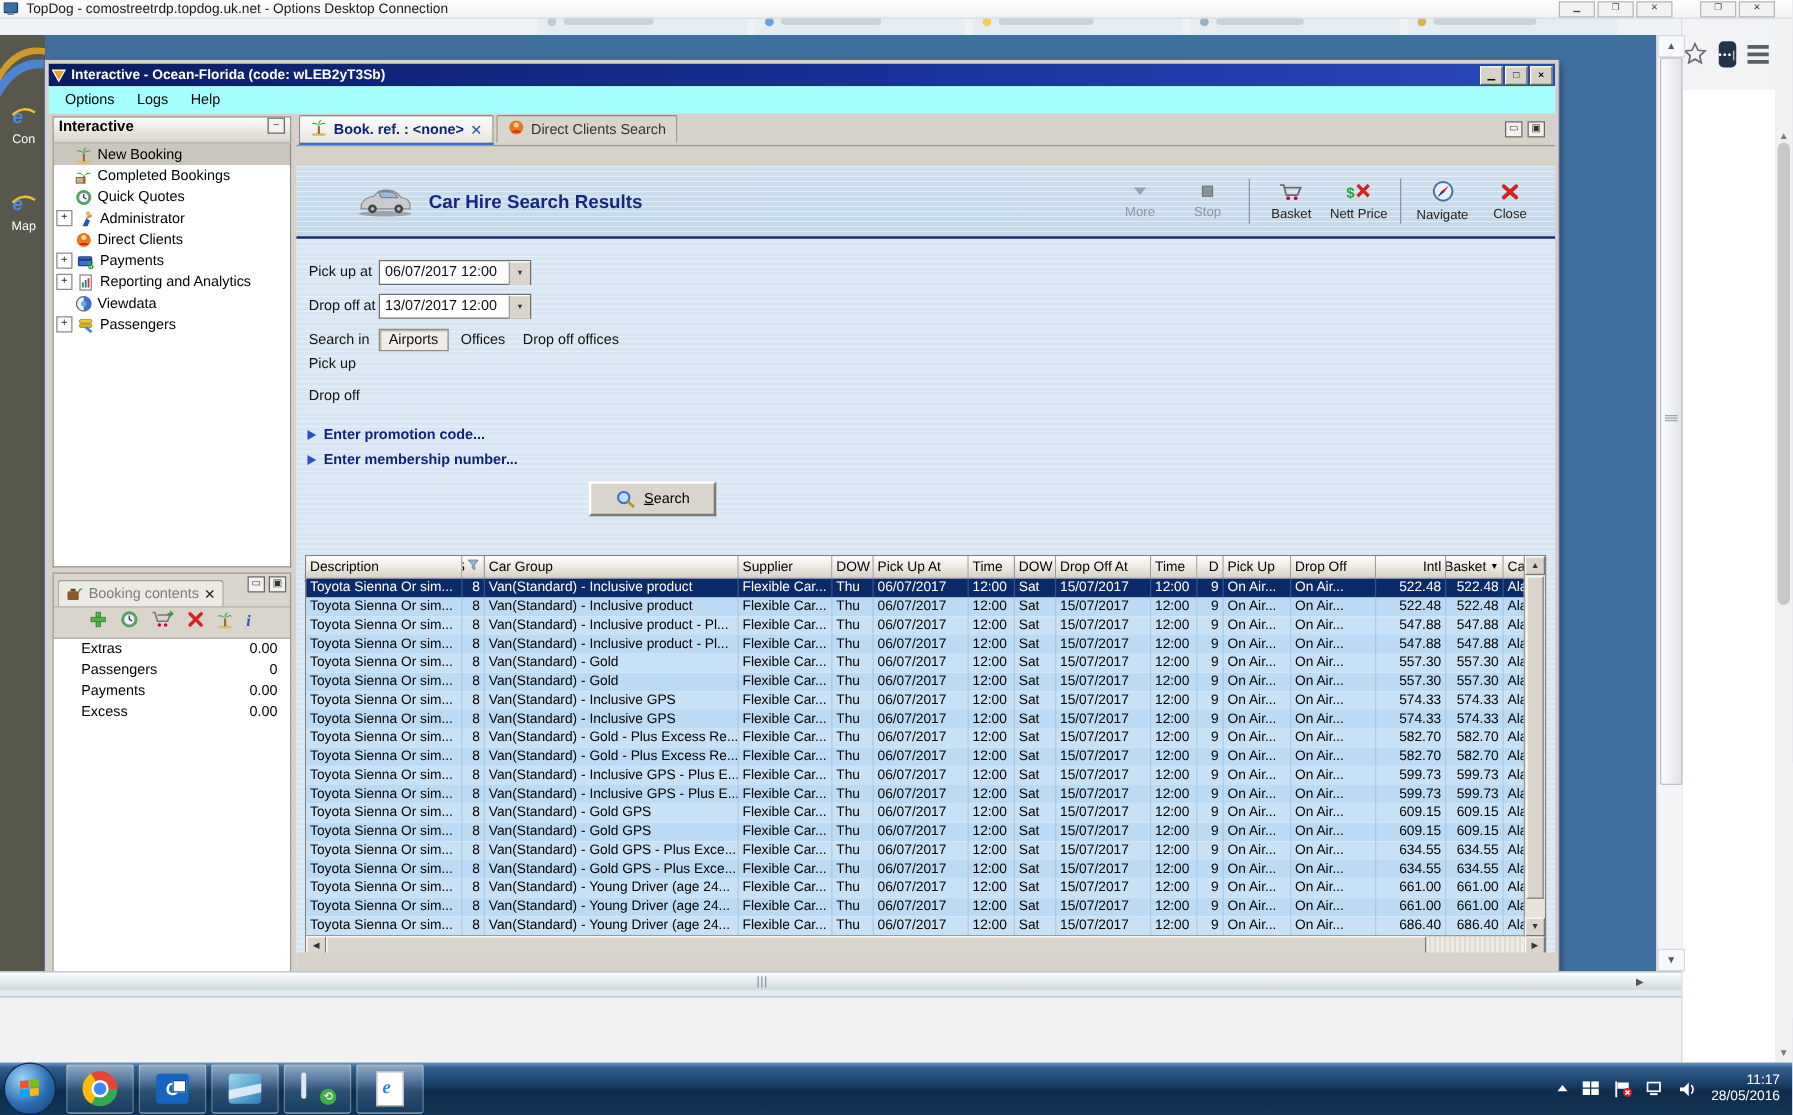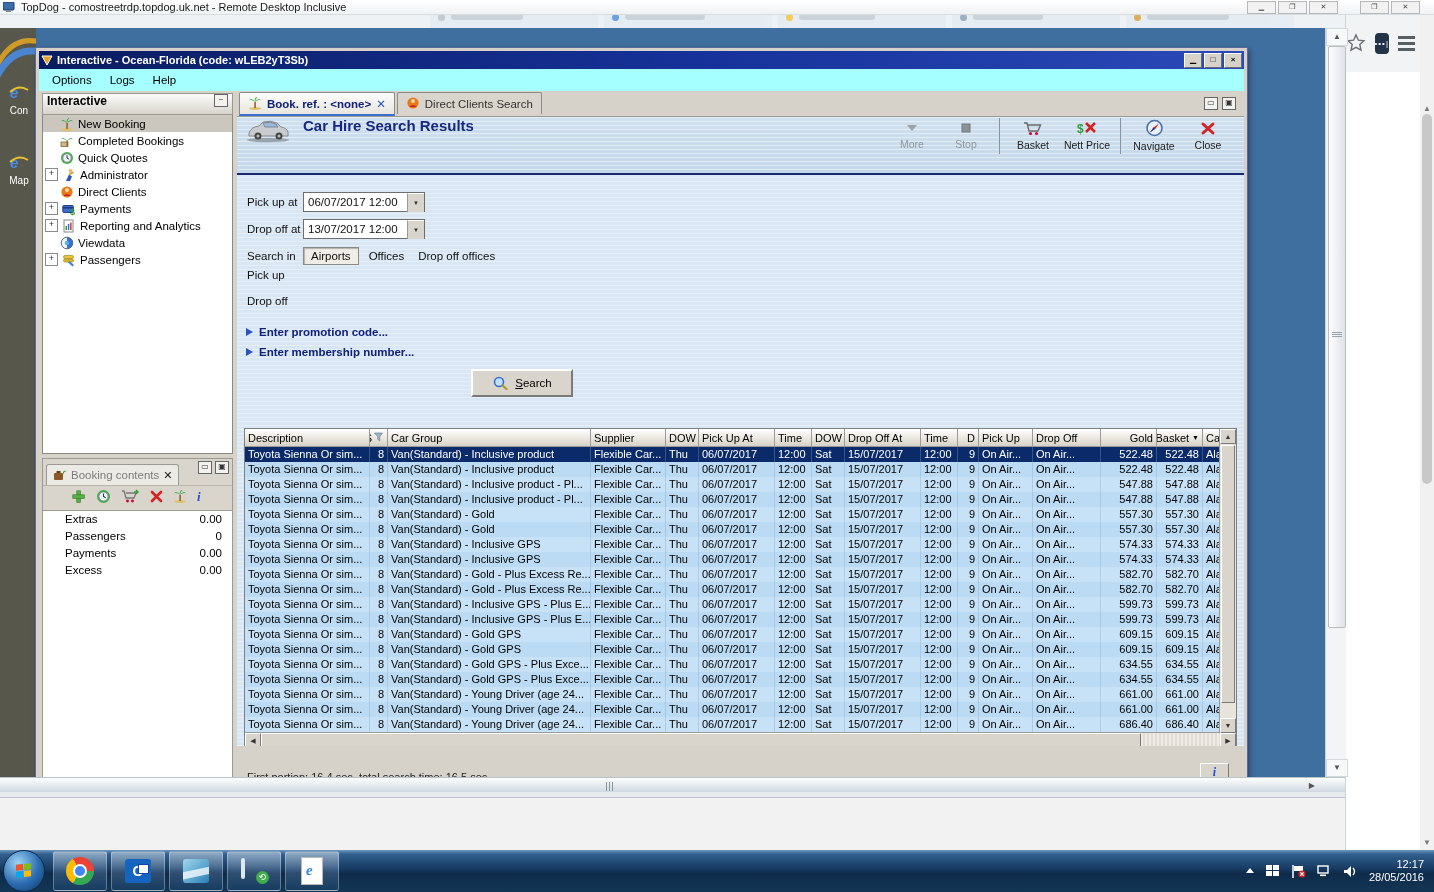--- a/index.html
+++ b/index.html
@@ -63,29 +63,29 @@
   
   #booking{flex:1;margin-top:4px;display:flex;flex-direction:column;min-height:0;border:1px solid #9a9a92;background:#d9d5cd;}
   #bk-hdr{height:24px;display:flex;align-items:flex-end;padding:2px 3px 0 3px;}
   #bk-tab{background:#eceae5;border:1px solid #9a9a92;border-bottom:none;border-radius:3px 3px 0 0;height:20px;display:flex;align-items:center;padding:0 6px;gap:4px;font-size:11.5px;color:#7c7c7c;}
   #bk-tab .x{color:#222;font-weight:bold;font-size:11px;}
   #bk-minis{margin-left:auto;display:flex;gap:3px;align-self:flex-start;}
   #bk-toolbar{height:24px;display:flex;align-items:center;justify-content:center;gap:10px;border-top:1px solid #b8b4ac;}
   #bk-list{flex:1;background:#fff;border-top:1px solid #9a9a92;overflow:hidden;display:flex;flex-direction:column;}
   .bk-row{display:flex;justify-content:space-between;font-size:11.5px;padding:1px 10px 1px 22px;line-height:15px;}
   
-  #main-col{flex:1;display:flex;flex-direction:column;min-width:0;margin-top:2px;}
+  #main-col{flex:1;display:flex;flex-direction:column;min-width:0;margin-top:2px;gap:16px;}
   #tabstrip{height:23px;display:flex;align-items:flex-end;padding-left:2px;border-bottom:1px solid #9a9a92;flex:0 0 auto;}
   .doc-tab{height:21px;display:flex;align-items:center;gap:5px;padding:0 8px;font-size:11.5px;border:1px solid #8a8a8a;border-bottom:none;border-radius:2px 2px 0 0;margin-right:2px;}
   .doc-tab.active{background:linear-gradient(#fdfdfb,#e8e5df);color:#10217a;font-weight:bold;border-bottom:2px solid #3a6ed0;}
   .doc-tab.inactive{background:#d9d5cd;color:#333;}
   .doc-tab .x{color:#2255cc;font-weight:bold;}
   #strip-minis{margin-left:auto;display:flex;gap:4px;margin-right:8px;margin-bottom:6px;}
   #content{flex:1;position:relative;min-height:0;overflow:hidden;background:repeating-linear-gradient(180deg,rgba(255,255,255,.35) 0 1px,rgba(0,0,0,0) 1px 4px),#d9e7f4;}
-  #hdr-band{position:absolute;left:0;top:0;right:0;height:56px;background:repeating-linear-gradient(180deg,rgba(255,255,255,.45) 0 1px,rgba(0,0,0,0) 1px 4px),linear-gradient(#cfe0ef,#c3d8ea);border-bottom:2px solid #1b2a6e;display:flex;align-items:flex-start;}
+  #hdr-band{position:absolute;left:0;top:0;right:0;height:56px;background:repeating-linear-gradient(180deg,rgba(255,255,255,.45) 0 1px,rgba(0,0,0,0) 1px 4px),linear-gradient(#cfe0ef,#c3d8ea);border-bottom:2px solid #1b2a6e;display:flex;align-items:center;padding-left:40px;}
   #hdr-title{font-size:15px;font-weight:bold;color:#15277e;margin-left:12px;flex:1;}
   #hdr-toolbar{display:flex;align-items:center;gap:2px;margin-right:10px;}
   .tb-btn{width:52px;display:flex;flex-direction:column;align-items:center;gap:1px;font-size:10.5px;color:#222;padding:2px 0;}
   .tb-btn.disabled{color:#8f979e;}
   .tb-sep{width:1px;height:36px;background:#8a94a0;margin:0 5px;}
   .form-row{position:absolute;display:flex;align-items:center;font-size:11.5px;color:#111;}
   .form-label{display:inline-block;width:56px;}
   .combo{height:20px;background:#fff;border:1px solid #6e6e6e;display:flex;align-items:center;box-sizing:border-box;}
   .combo .val{flex:1;padding:0 4px;font-size:11.5px;white-space:nowrap;overflow:hidden;}
   .dd-btn{width:16px;height:100%;background:#d9d5cd;border-left:1px solid #9a9a9a;border-top:1px solid #fff;font-size:6px;color:#333;text-align:center;line-height:18px;}
@@ -167,21 +167,21 @@
           <span class="ghost-bar" style="width:82px"></span>
         </div>
     </div>
   </div>
 
   <div id="rdp-bar">
     <svg width="13" height="11" style="margin-left:3px">
         <rect x="0" y="0" width="11" height="8" rx="1" fill="#3a6ea8" stroke="#1a3a66"></rect>
         <rect x="3" y="8" width="5" height="2" fill="#7a8a9a"></rect>
       </svg>
-    <span style="margin-left:5px">TopDog - comostreetrdp.topdog.uk.net - Remote Desktop Inclusive</span>
+    <span style="margin-left:5px">TopDog - comostreetrdp.topdog.uk.net - Options Desktop Connection</span>
     <span style="margin-left:auto;display:flex;margin-right:96px">
       <span class="rdp-btn">▁</span>
       <span class="rdp-btn">❐</span>
       <span class="rdp-btn">✕</span>
     </span>
     <span style="position:absolute;right:14px;display:flex">
       <span class="rdp-btn">❐</span>
       <span class="rdp-btn">✕</span>
     </span>
   </div>
@@ -600,21 +600,21 @@
                   <span class="th num" style="width: 21px;">
                     <span>D</span>
                   </span>
                   <span class="th" style="width: 54px;">
                     <span>Pick Up</span>
                   </span>
                   <span class="th" style="width: 68px;">
                     <span>Drop Off</span>
                   </span>
                   <span class="th num" style="width: 56px;">
-                    <span>Gold</span>
+                    <span>Intl</span>
                   </span>
                   <span class="th num" style="width: 46px;">
                     <span>Basket</span>
                     <span style="font-size: 7px; margin-left: 3px;">▼</span>
                   </span>
                   <span class="th" style="width: 18px;">
                     <span>Ca</span>
                   </span>
                 </div>
               <div id="tbody">
@@ -1055,18 +1055,18 @@
             <rect x="3" y="9.5" width="6" height="1.6" fill="#fff"></rect>
           </svg>
         </span>
       <span class="tray-ico">
           <svg width="15" height="13">
             <path d="M1 5 H4 L8 1 V12 L4 8 H1z" fill="#fff"></path>
             <path d="M10 3 Q13 6.5 10 10" stroke="#fff" stroke-width="1.3" fill="none"></path>
           </svg>
         </span>
       <span id="clock">
-        <div>12:17</div>
+        <div>11:17</div>
         <div>28/05/2016</div>
       </span>
     </div>
   </div>
 </div>
 
 </body></html>

